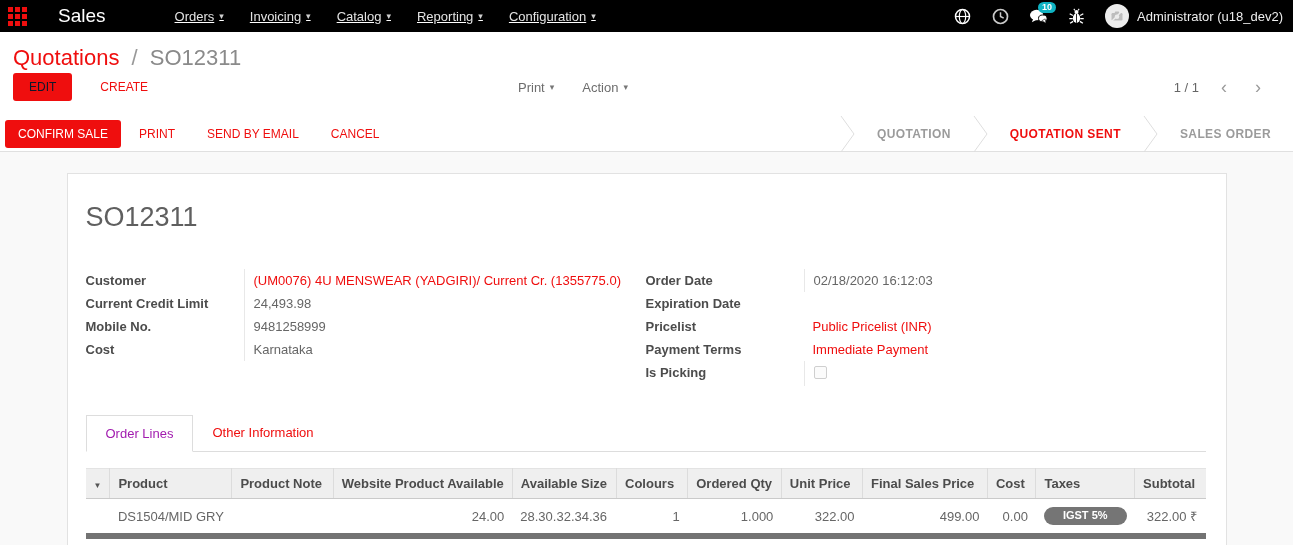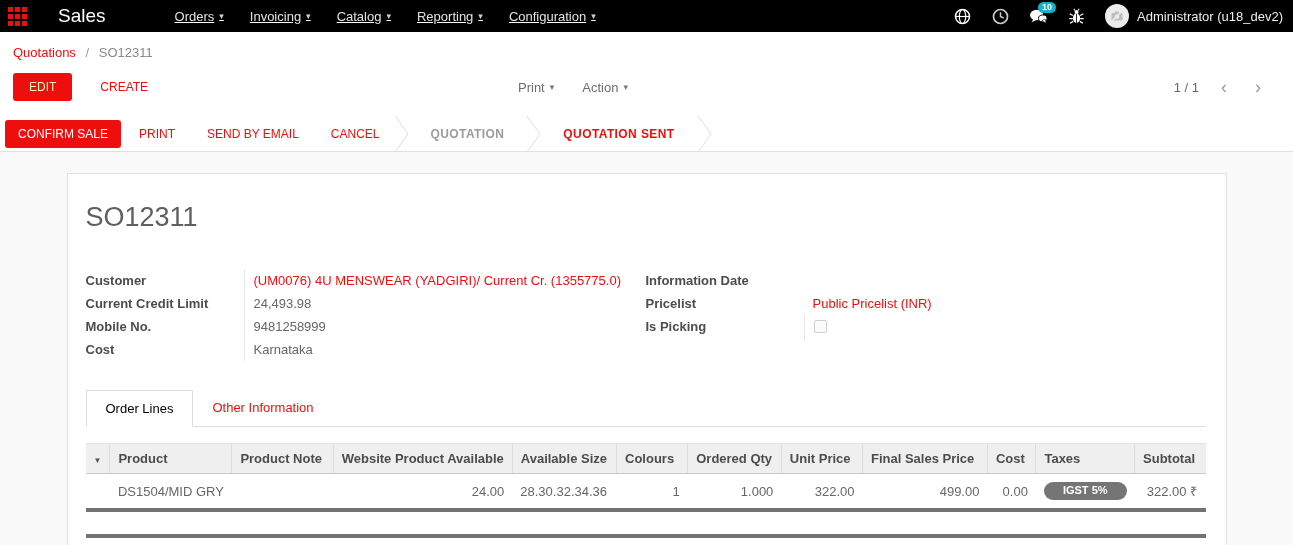--- a/index.html
+++ b/index.html
@@ -22,35 +22,35 @@
   .nav-item{display:flex;align-items:center;padding:0 13px;color:#e3e3e3;font-size:13px;cursor:pointer;}
   .nav-item .caret{margin-left:5px;font-size:9px;color:#cfcfcf;}
   .systray{margin-left:auto;display:flex;align-items:center;gap:19px;padding-right:10px;}
   .tray-icon{position:relative;width:19px;height:19px;display:flex;align-items:center;justify-content:center;cursor:pointer;}
   .tray-badge{position:absolute;top:-5px;right:-8px;background:var(--badge-teal);color:#fff;
     font-size:9px;font-weight:bold;border-radius:7px;padding:1px 4px;line-height:1;}
   .user-menu{display:flex;align-items:center;gap:8px;cursor:pointer;}
   .avatar{width:24px;height:24px;border-radius:50%;background:#ececec;display:flex;align-items:center;justify-content:center;overflow:hidden;}
   .user-name{color:#ededed;font-size:13px;}
   
-  .breadcrumb-row{padding:13px 0 0 13px;font-size:13px;height:36px;}
+  .breadcrumb-row{padding:13px 0 0 13px;font-size:22px;height:36px;}
   .bc-parent{color:var(--accent);cursor:pointer;text-decoration:none;}
   .bc-sep{color:#999;margin:0 6px;}
   .bc-current{color:#8a8a8a;}
   .control-row{display:flex;align-items:center;height:48px;padding:0 26px 10px 13px;position:relative;}
-  .btn-edit{background:var(--accent);color:#fef9c3;border:none;font-size:12px;padding:7px 16px;
+  .btn-edit{background:var(--accent);color:#0f172a;border:none;font-size:12px;padding:7px 16px;
     border-radius:3px;cursor:pointer;font-family:inherit;}
   .btn-create{background:none;border:none;color:var(--accent);font-size:12px;margin-left:22px;cursor:pointer;font-family:inherit;}
   .cp-dropdowns{position:absolute;left:518px;display:flex;gap:28px;color:#6d6d6d;}
   .cp-dd{display:flex;align-items:center;cursor:pointer;}
   .cp-dd .caret{margin-left:5px;font-size:9px;color:#777;}
   .pager{margin-left:auto;display:flex;align-items:center;gap:16px;color:#666;}
   .pager-arrow{color:#9a9a9a;font-size:18px;line-height:1;cursor:pointer;background:none;border:none;font-family:inherit;}
   
-  .statusbar{display:flex;justify-content:flex-start;align-items:stretch;height:36px;
+  .statusbar{display:flex;justify-content:space-between;align-items:stretch;height:36px;
     border-bottom:1px solid #e0e0e0;background:#fff;}
   .sb-buttons{display:flex;align-items:center;gap:4px;padding-left:5px;}
   .btn-primary-sm{background:var(--accent);color:#fff;border:none;font-size:12px;padding:7px 13px;
     border-radius:3px;cursor:pointer;font-family:inherit;}
   .btn-link-sm{background:none;border:none;color:var(--accent);font-size:12px;padding:7px 14px;cursor:pointer;font-family:inherit;}
   .sb-states{display:flex;align-items:stretch;}
   .state-step{display:flex;align-items:center;padding:0 22px;font-size:12px;font-weight:bold;
     color:#9b9b9b;letter-spacing:.4px;cursor:pointer;}
   .state-step.active{color:var(--accent);}
   .state-arrow{display:block;height:36px;}
@@ -63,29 +63,29 @@
   .fgroup{width:50%;}
   .frow{display:flex;min-height:23px;line-height:23px;}
   .flabel{width:158px;flex-shrink:0;font-weight:bold;color:#4c4c4c;}
   .fvalue{flex:1;border-left:1px solid #e8e8e8;padding-left:9px;color:#666;}
   .fvalue.link{color:var(--accent);cursor:pointer;}
   .checkbox{display:inline-block;width:13px;height:13px;border:1px solid #cfcfcf;background:#fbfbfb;
     border-radius:2px;margin-top:5px;}
   
   .tabs{display:flex;border-bottom:1px solid #ddd;margin-top:28px;}
   .tab{padding:10px 19px;font-size:13px;cursor:pointer;position:relative;top:1px;}
-  .tab.active{background:#fff;border:1px solid #ddd;border-bottom:1px solid #fff;color:#000000;}
+  .tab.active{background:#fff;border:1px solid #ddd;border-bottom:1px solid #fff;color:#a21caf;}
   .tab.inactive{color:var(--accent);}
   
   table.olines{width:100%;border-collapse:collapse;margin-top:16px;font-size:13px;}
   .olines th{background:#efefef;color:#4c4c4c;font-weight:bold;text-align:left;
     padding:7px 8px;border-right:1px solid #dcdcdc;border-top:1px solid #e3e3e3;
     border-bottom:1px solid #cacaca;white-space:nowrap;cursor:pointer;}
   .olines th:last-child{border-right:none;}
-  .olines td{padding:8px;border-bottom:4px solid #737373;color:#666;background:#fff;white-space:nowrap;}
+  .olines td{padding:8px;border-bottom:6px solid #737373;color:#666;background:#fff;white-space:nowrap;}
   .num{text-align:right;}
   .c-toggle{width:22px;text-align:center;}
   .col-toggle-glyph{font-size:8px;color:#555;}
   .tax-badge{display:inline-block;background:var(--tax-badge-bg);color:#fff;border-radius:10px;
     padding:2px 19px;font-size:11px;font-weight:bold;line-height:1.2;}
   .empty-row td{height:26px;}
   svg{display:block;}
 </style>
 </head>
 <body>
@@ -217,20 +217,21 @@
         <path d="M1 0 L14 18 L1 36" fill="none" stroke="#dedede" stroke-width="1"></path>
       </svg>
     <div class="state-step">QUOTATION</div>
     <svg class="state-arrow" width="15" height="36" viewBox="0 0 15 36">
         <path d="M1 0 L14 18 L1 36" fill="none" stroke="#dedede" stroke-width="1"></path>
       </svg>
     <div class="state-step active">QUOTATION SENT</div>
     <svg class="state-arrow" width="15" height="36" viewBox="0 0 15 36">
         <path d="M1 0 L14 18 L1 36" fill="none" stroke="#dedede" stroke-width="1"></path>
       </svg>
+    <div class="state-step">SALES ORDER</div>
   </div>
 </div>
 
 <div class="main">
   <div class="sheet">
     <div class="sheet-title">SO12311</div>
 
     <div class="field-groups">
       <div class="fgroup">
         <div class="frow">
@@ -245,26 +246,34 @@
           <span class="flabel">Mobile No.</span>
           <span class="fvalue">9481258999</span>
         </div>
         <div class="frow">
           <span class="flabel">Cost</span>
           <span class="fvalue">Karnataka</span>
         </div>
       </div>
       <div class="fgroup">
         <div class="frow">
-          <span class="flabel">Information Date</span>
+          <span class="flabel">Order Date</span>
+          <span class="fvalue">02/18/2020 16:12:03</span>
+        </div>
+        <div class="frow">
+          <span class="flabel">Expiration Date</span>
           <span class="fvalue" style="border-left:none;"></span>
         </div>
         <div class="frow">
           <span class="flabel">Pricelist</span>
           <span class="fvalue link" style="border-left:none;">Public Pricelist (INR)</span>
+        </div>
+        <div class="frow">
+          <span class="flabel">Payment Terms</span>
+          <span class="fvalue link" style="border-left:none;">Immediate Payment</span>
         </div>
         <div class="frow">
           <span class="flabel">Is Picking</span>
           <span class="fvalue"><span class="checkbox"></span></span>
         </div>
       </div>
     </div>
 
     <div class="tabs">
       <div class="tab active">Order Lines</div>

